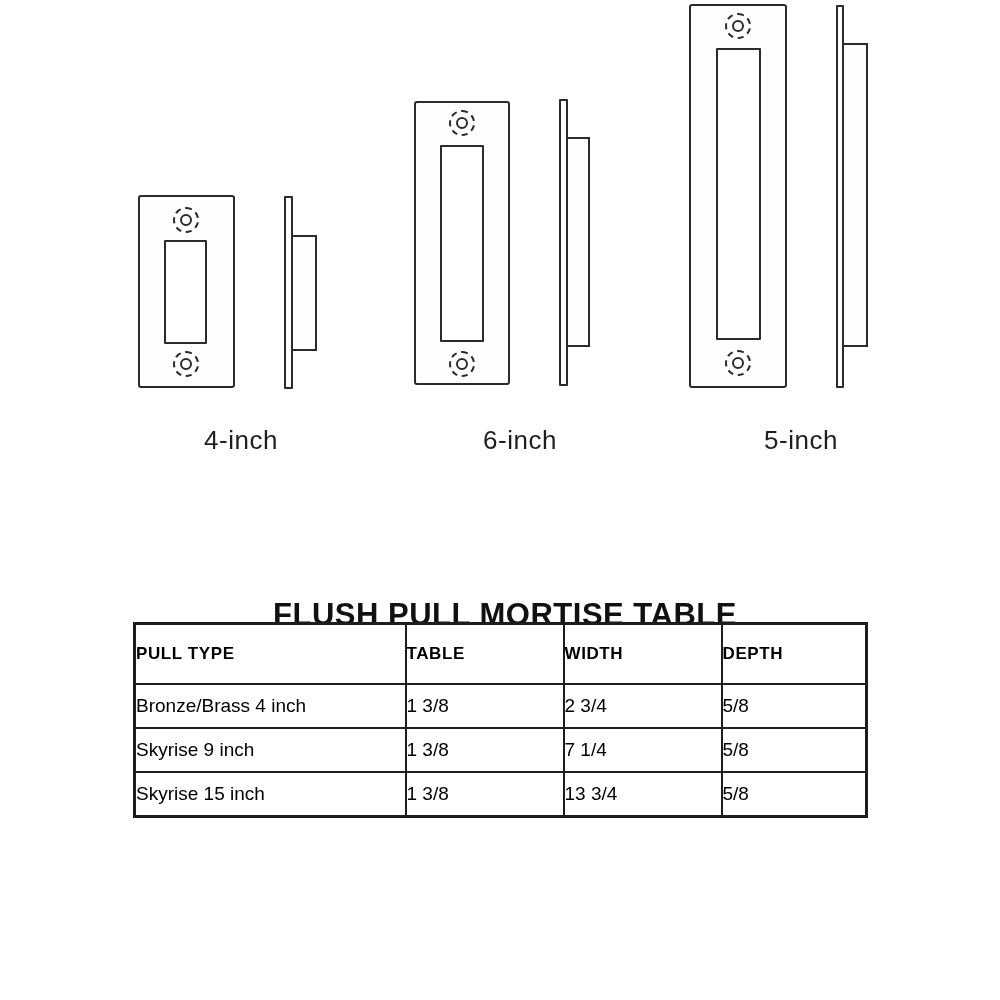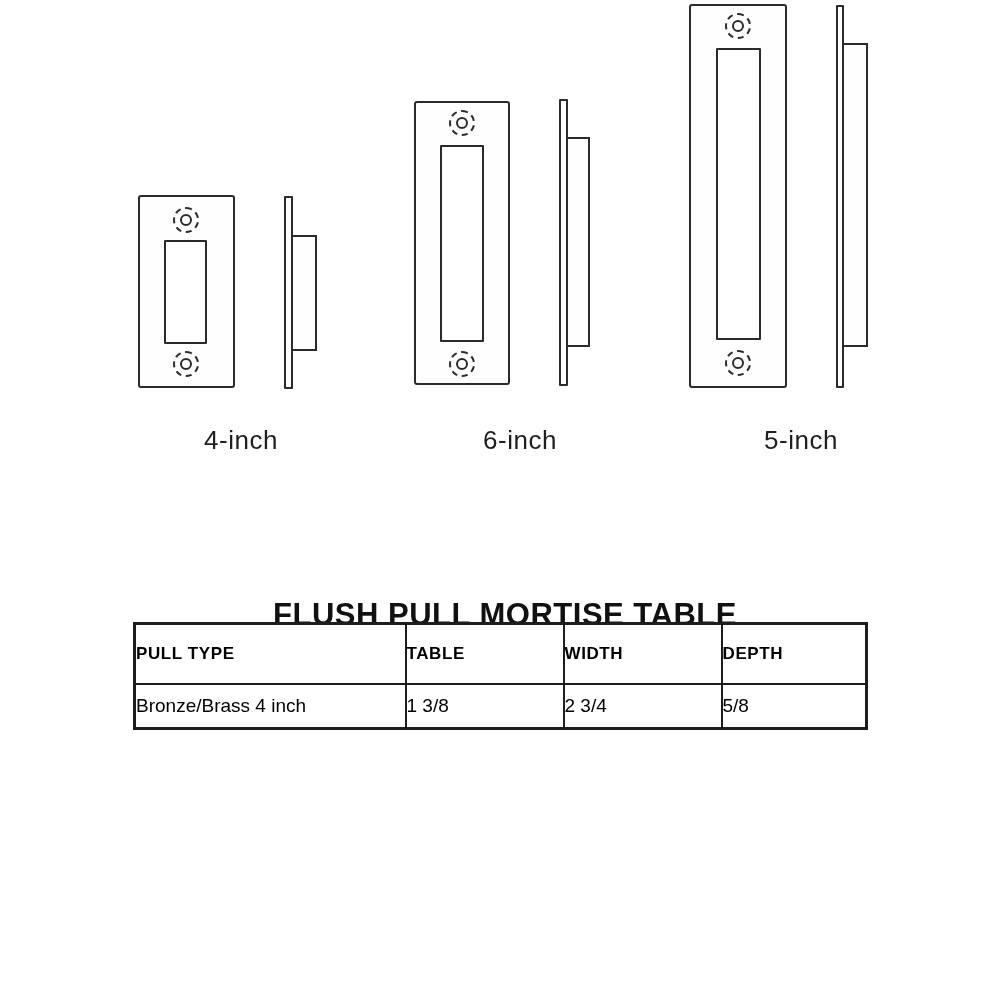--- a/index.html
+++ b/index.html
@@ -159,16 +159,28 @@
           <th>DEPTH</th>
         </tr>
     </thead>
     <tbody>
         <tr>
           <td>Bronze/Brass 4 inch</td>
           <td>1 3/8</td>
           <td>2 3/4</td>
           <td>5/8</td>
         </tr>
+        <tr>
+          <td>Skyrise 9 inch</td>
+          <td>1 3/8</td>
+          <td>7 1/4</td>
+          <td>5/8</td>
+        </tr>
+        <tr>
+          <td>Skyrise 15 inch</td>
+          <td>1 3/8</td>
+          <td>13 3/4</td>
+          <td>5/8</td>
+        </tr>
       </tbody>
   </table>
 
 </div>
 
 </body></html>

